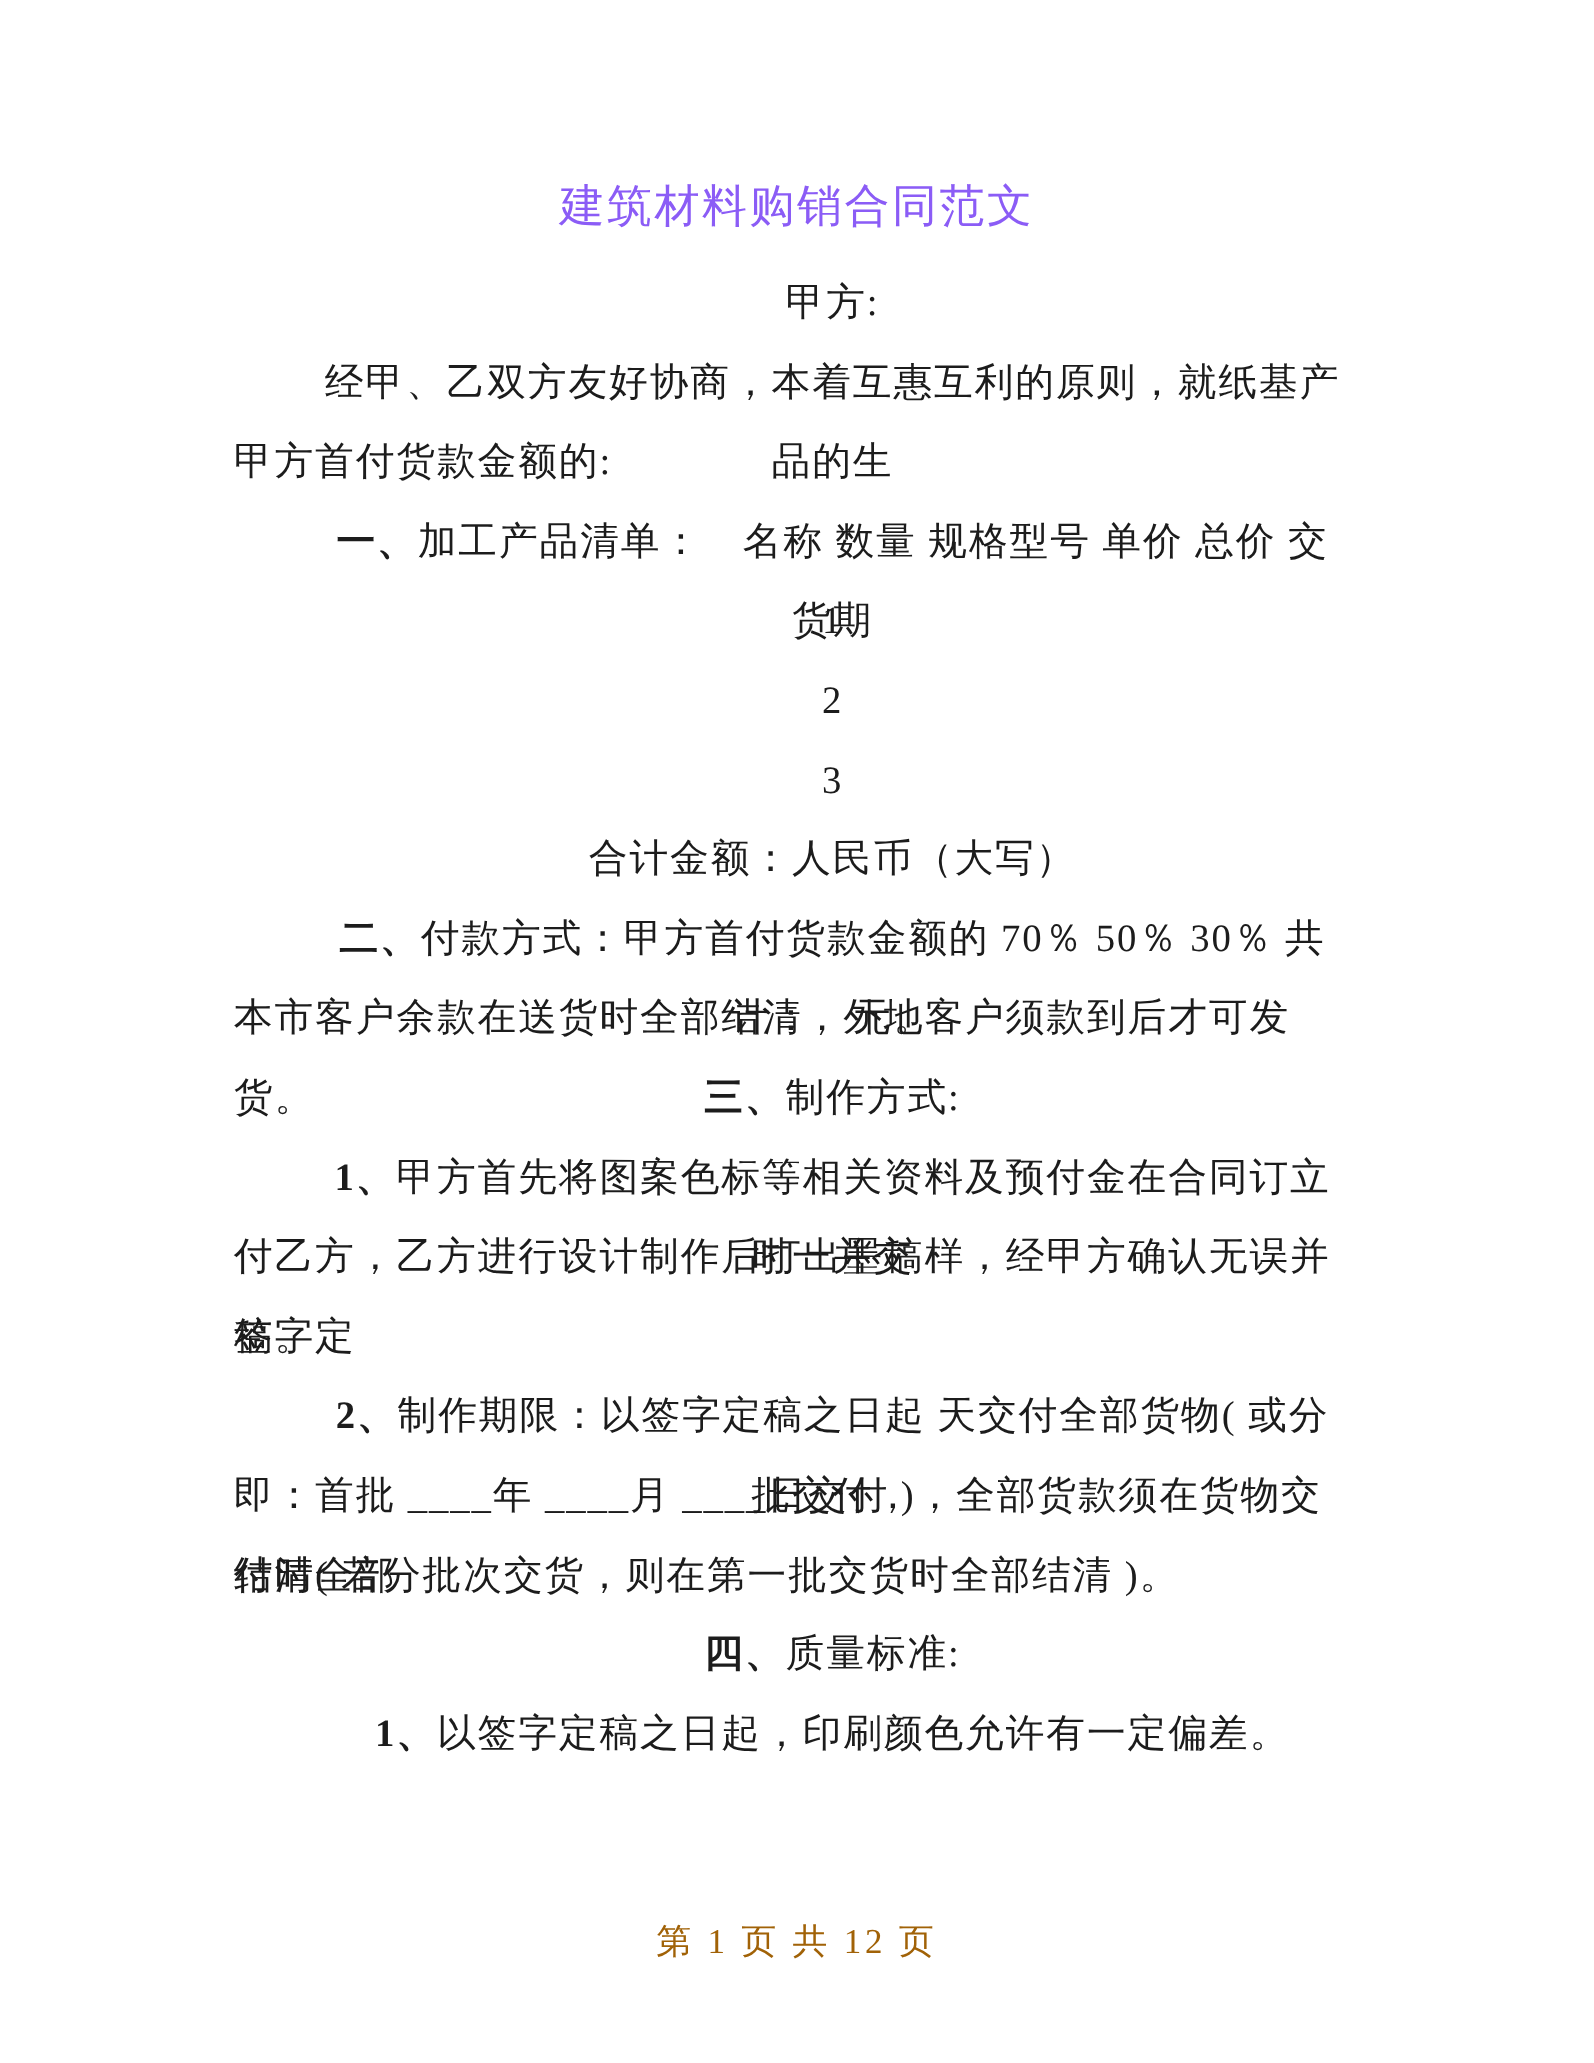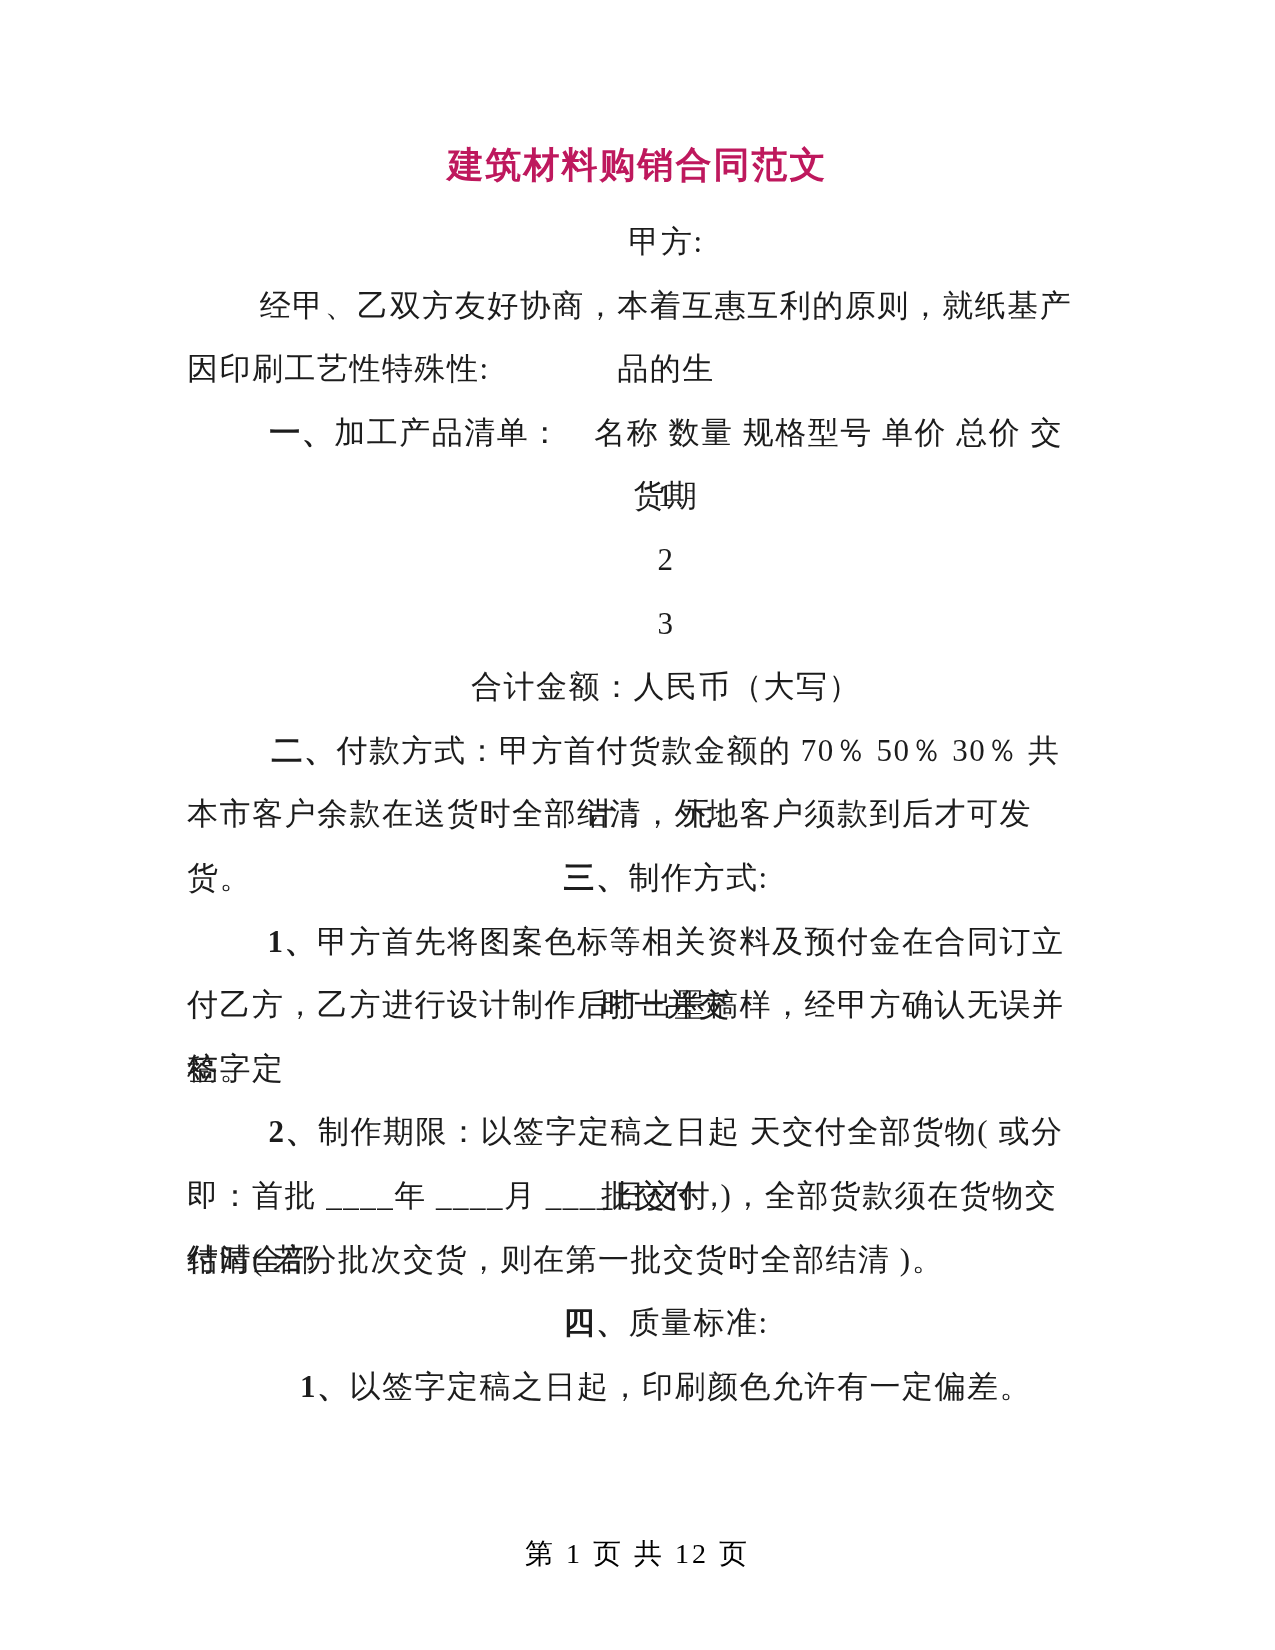--- a/index.html
+++ b/index.html
@@ -11,24 +11,24 @@
     overflow:hidden;
     font-family:"Liberation Serif","DejaVu Serif",serif;
     color:#1c1c1c;
   }
   .doc-title {
     position:absolute;
     top:141px; left:0; right:0;
     margin:0;
     text-align:center;
     font-family:"Liberation Sans","DejaVu Sans",sans-serif;
-    font-weight:bold;
+    font-weight:normal;
     font-size:36px;
     letter-spacing:2px;
-    color:#be185d;
+    color:#8b5cf6;
   }
   .doc-body {
     position:absolute;
     top:210px; left:187px;
     width:892px;
     font-size:31px;
     letter-spacing:1.5px;
   }
   .line {
     height:63.6px;
@@ -38,34 +38,34 @@
   }
   .indent { padding-left:66px;text-align:center; }
   .prefix { font-weight:bold; }
   .doc-footer {
     position:absolute;
     top:1532px; left:0; right:0;
     text-align:center;
     font-size:28px;
     letter-spacing:3px;
     line-height:44px;
-    color:#000000;
+    color:#a16207;
   }
 </style>
 </head>
 <body>
 
 <div class="page">
 
   <h1 class="doc-title">建筑材料购销合同范文</h1>
 
   <div class="doc-body">
     <div class="line indent"><span>甲方:</span></div>
     <div class="line indent"><span>经甲、乙双方友好协商，本着互惠互利的原则，就纸基产品的生</span></div>
-    <div class="line"><span>因印刷工艺性特殊性:</span></div>
+    <div class="line"><span>甲方首付货款金额的:</span></div>
     <div class="line indent"><span class="prefix">一、</span><span>加工产品清单：　名称 数量 规格型号 单价 总价 交货期</span></div>
     <div class="line indent"><span>1</span></div>
     <div class="line indent"><span>2</span></div>
     <div class="line indent"><span>3</span></div>
     <div class="line indent"><span>合计金额：人民币（大写）</span></div>
     <div class="line indent"><span class="prefix">二、</span><span>付款方式：甲方首付货款金额的 70％ 50％ 30％ 共计：　元。</span></div>
     <div class="line"><span>本市客户余款在送货时全部结清，外地客户须款到后才可发货。</span></div>
     <div class="line indent"><span class="prefix">三、</span><span>制作方式:</span></div>
     <div class="line indent"><span class="prefix">1、</span><span>甲方首先将图案色标等相关资料及预付金在合同订立时一并交</span></div>
     <div class="line"><span>付乙方，乙方进行设计制作后打出墨稿样，经甲方确认无误并签字定</span></div>

